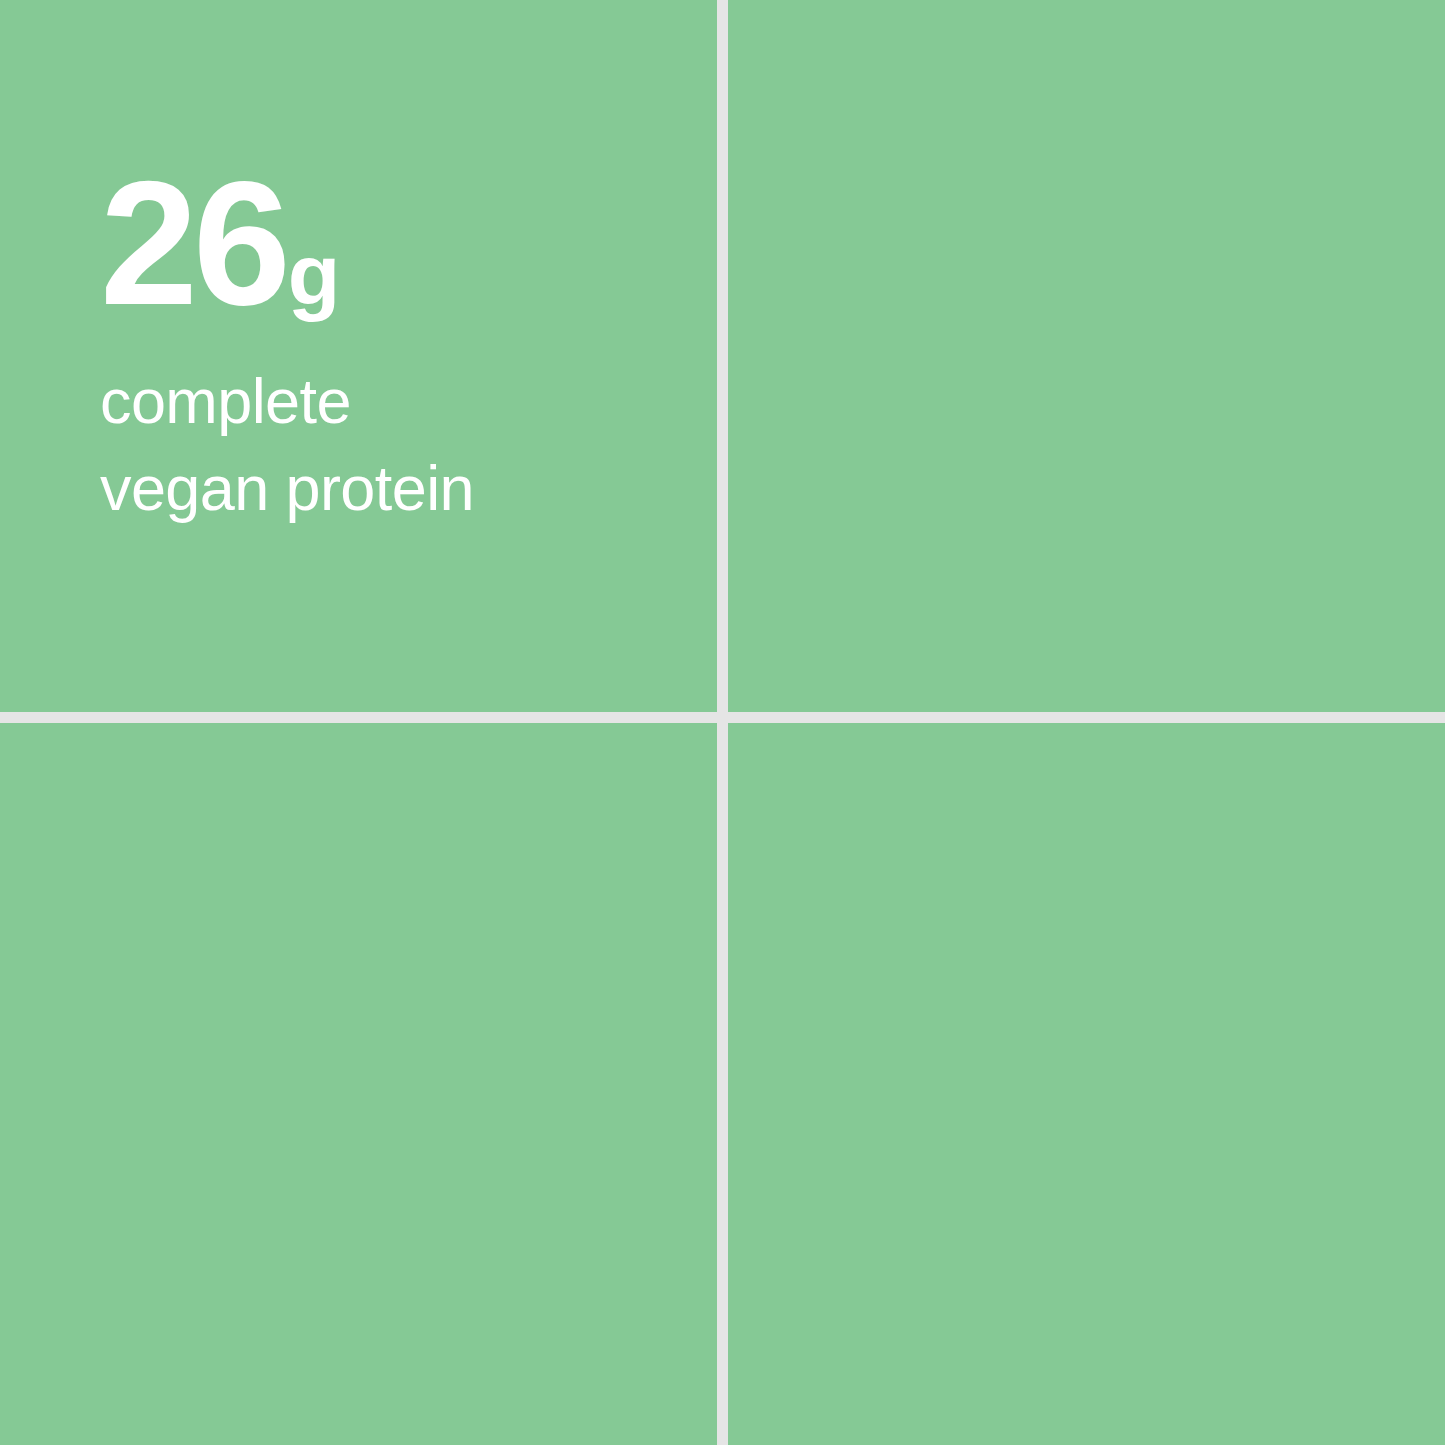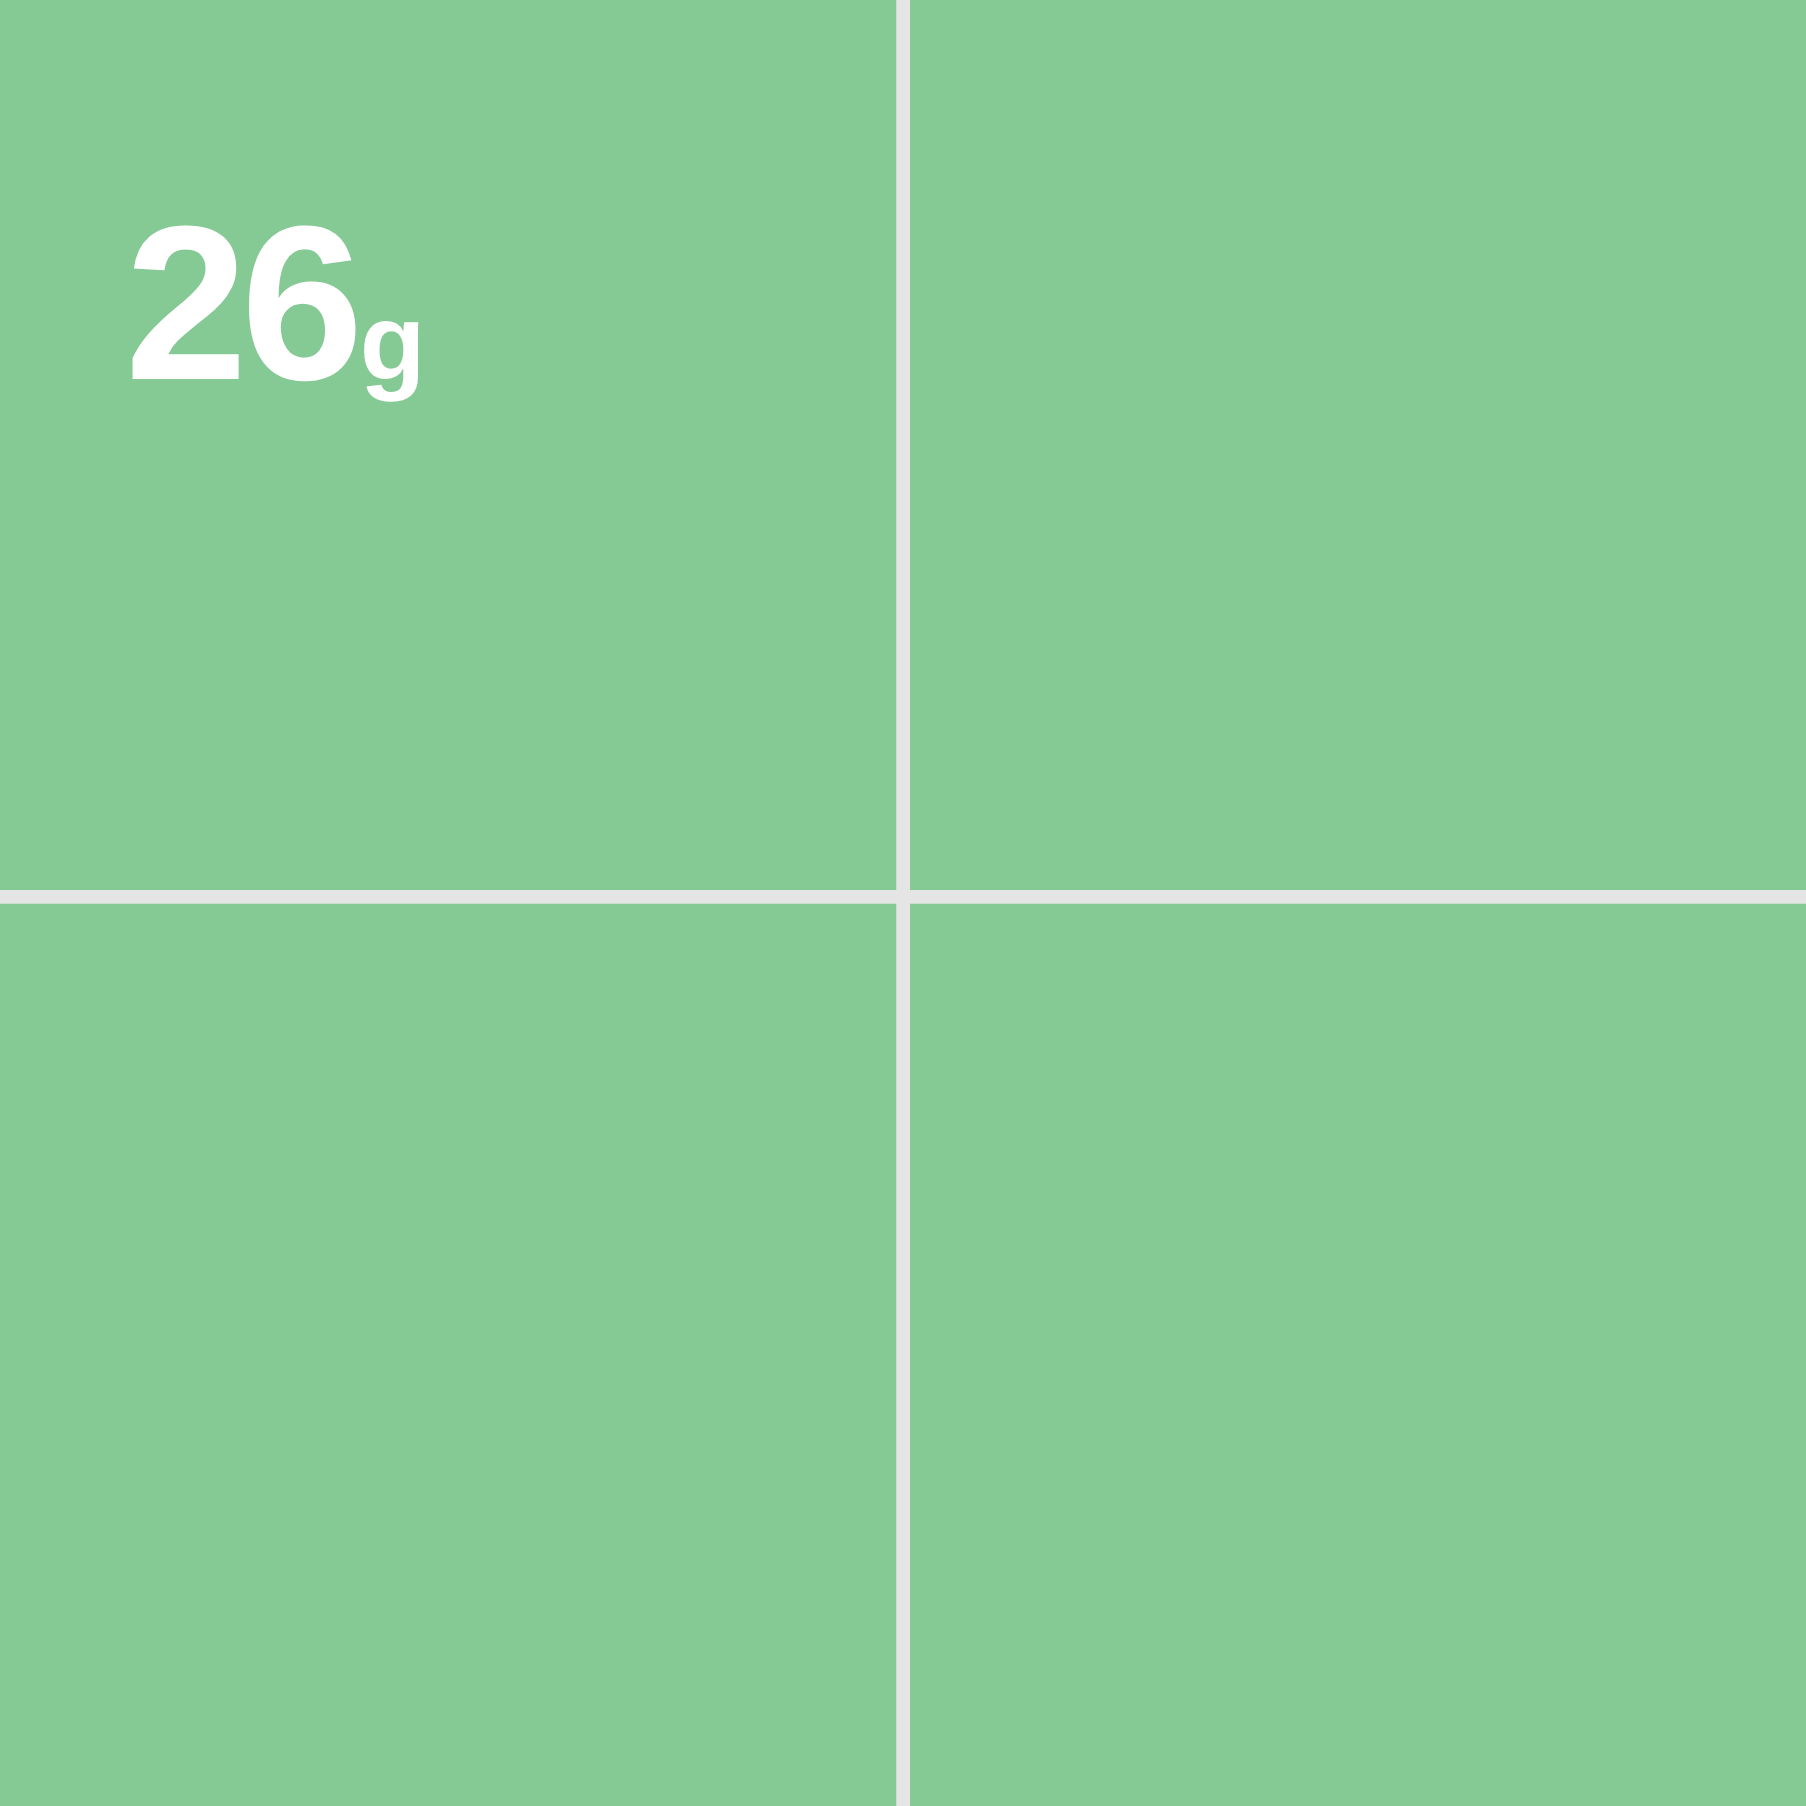--- a/index.html
+++ b/index.html
@@ -71,20 +71,24 @@
 
 <div class="board">
 
   <div class="cell cell-tl" style="background: rgb(133, 201, 149);">
 
     <div class="stat-line">
       <span class="stat-number">26</span>
       <span class="stat-unit">g</span>
     </div>
 
+    <div class="tl-sub">
+      <div>complete</div>
+      <div>vegan protein</div>
+    </div>
 
   </div>
 
   <div class="cell cell-tr" style="background: rgb(133, 201, 149);">
 
     
 
     
 
   </div>

